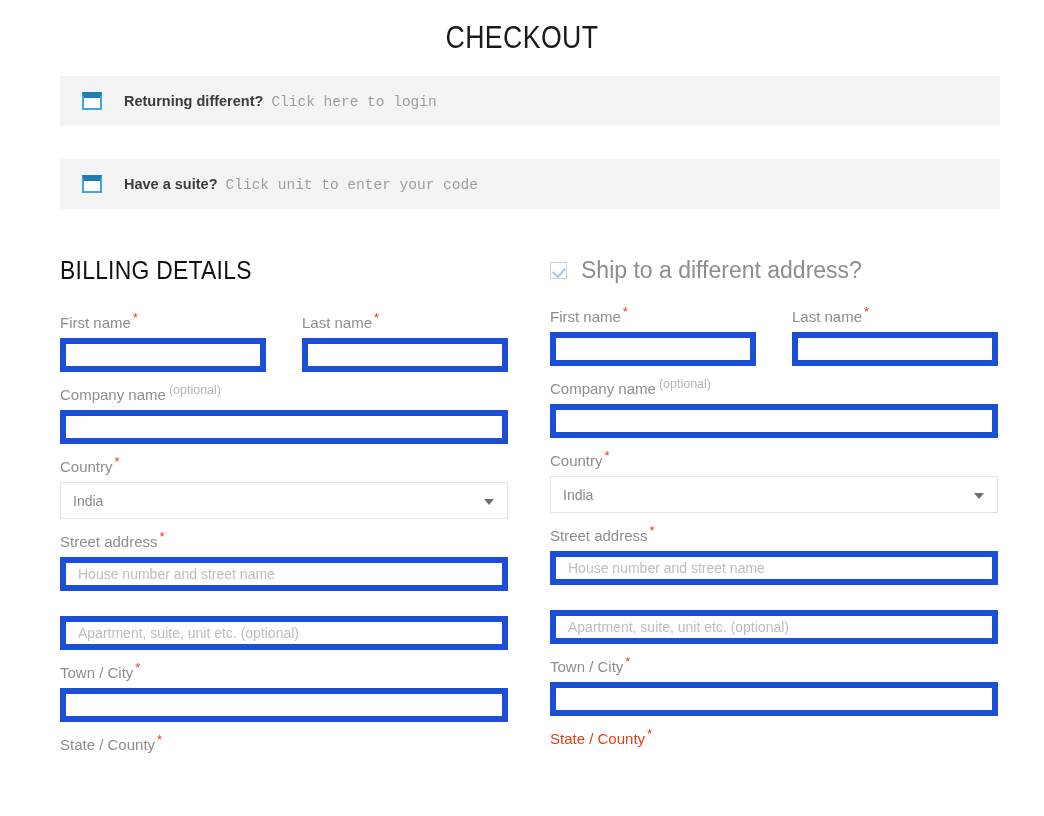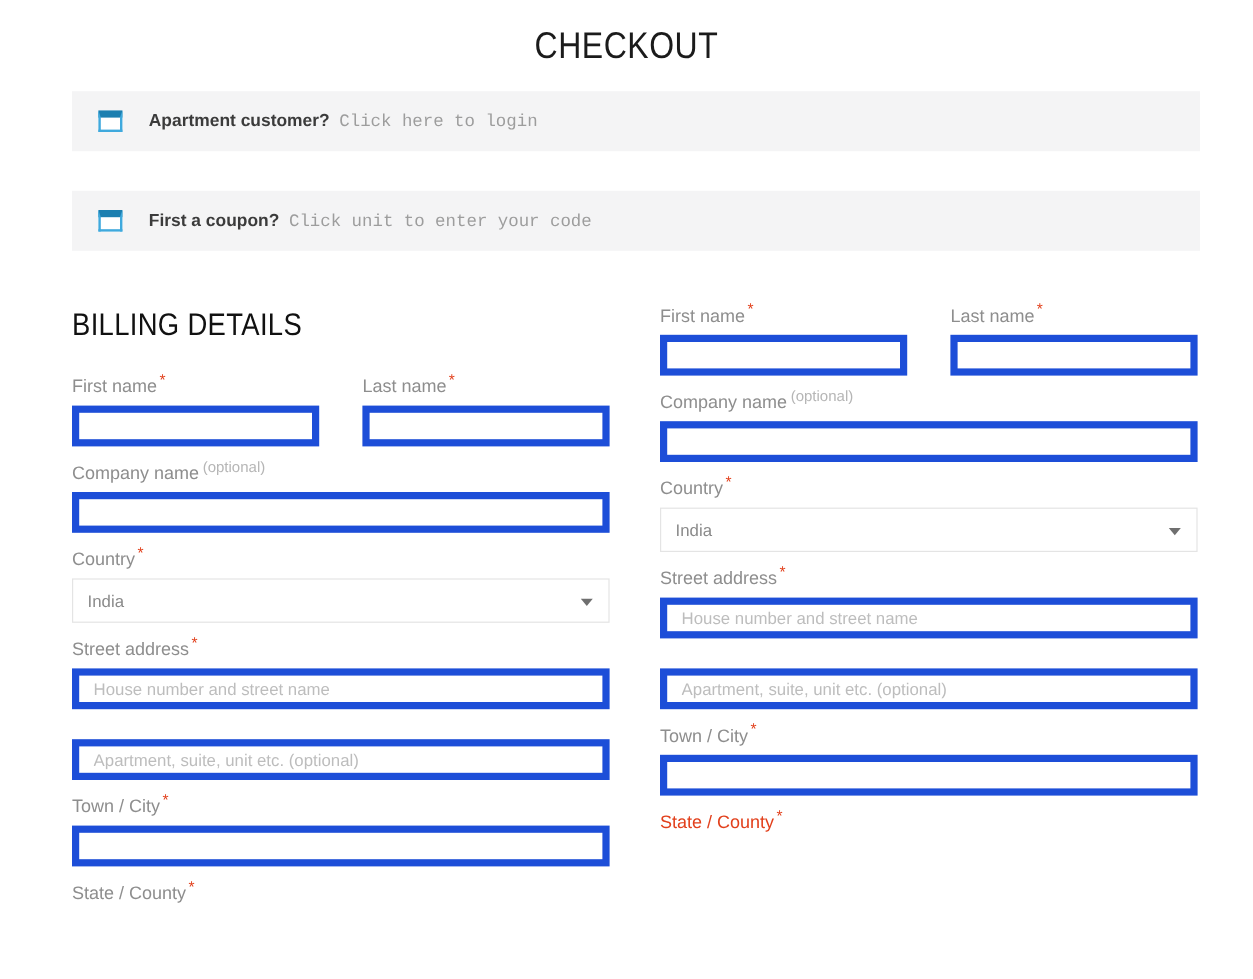--- a/index.html
+++ b/index.html
@@ -170,29 +170,29 @@
   }
 </style>
 </head>
 <body>
 
 <h1 class="page-title">CHECKOUT</h1>
 
 <div class="notice" id="notice-login">
   <span class="notice-icon"></span>
   <span class="notice-text">
-    <span class="lead">Apartment customer?</span>
+    <span class="lead">Returning different?</span>
     <a class="notice-link" href="#">Click here to login</a>
   </span>
 </div>
 
 <div class="notice" id="notice-coupon">
   <span class="notice-icon"></span>
   <span class="notice-text">
-    <span class="lead">First a coupon?</span>
+    <span class="lead">Have a suite?</span>
     <a class="notice-link" href="#">Click unit to enter your code</a>
   </span>
 </div>
 
 <div class="col" id="col-billing">
   <h2 class="section-title">BILLING DETAILS</h2>
 
   <div class="row">
     <div class="field half">
       <label class="flabel">
@@ -241,20 +241,24 @@
   </div>
 
   <div class="field full">
     <label class="flabel">
       <span>State / County</span><span class="req">*</span>
     </label>
   </div>
 </div>
 
 <div class="col" id="col-shipping">
+  <div class="ship-head">
+    <span class="ship-checkbox"></span>
+    <span class="ship-title">Ship to a different address?</span>
+  </div>
 
   <div class="row">
     <div class="field half">
       <label class="flabel">
         <span>First name</span><span class="req">*</span>
       </label>
       <input class="ftext" type="text" value="" style="">
     </div>
     <div class="field half">
       <label class="flabel">

